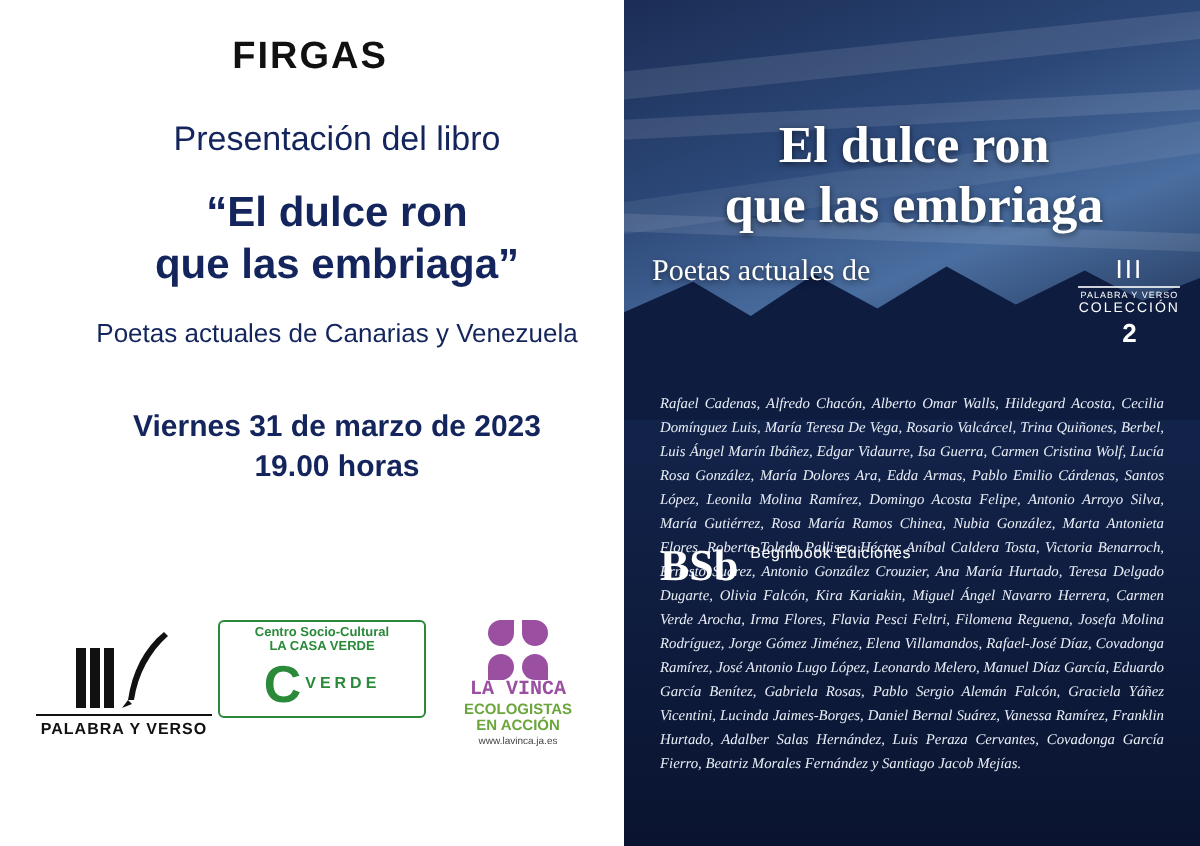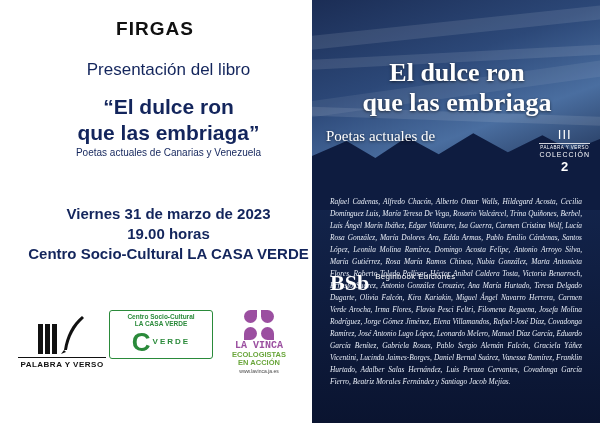--- a/index.html
+++ b/index.html
@@ -52,30 +52,31 @@
   }
   .book-title {
     font-family: "Liberation Sans", sans-serif;
     font-weight: bold;
     font-size: 21px;
     line-height: 1.25;
     color: #13255c;
   }
   .subtitle {
     font-family: "Liberation Sans", sans-serif;
-    font-size: 10px;
+    font-size: 13px;
     color: #13255c;
+    margin-top: 12px;
   }
   .date-block {
     font-family: "Liberation Sans", sans-serif;
     font-weight: bold;
     font-size: 15px;
     color: #13255c;
     line-height: 1.35;
-    margin-top: 46px;
+    margin-top: 30px;
   }
 
   
   .logos {
     position: absolute;
     left: 10px;
     top: 310px;
     width: 300px;
     display: flex;
     align-items: flex-start;
@@ -326,21 +327,20 @@
   <div class="left">
     <div class="pres">Presentación del libro</div>
     <div class="book-title">
       <div>“El dulce ron</div>
       <div>que las embriaga”</div>
     </div>
     <div class="subtitle">Poetas actuales de Canarias y Venezuela</div>
     <div class="date-block">
       <div>Viernes 31 de marzo de 2023</div>
       <div>19.00 horas</div>
-      <div>Centro Socio-Cultural LA CASA VERDE</div>
     </div>
   </div>
 
   <div class="logos">
 
     <div class="logo logo-pv">
       <div class="pv-marks">
         <div class="pv-bars">
           <span style="height:30px"></span>
           <span style="height:30px"></span>

